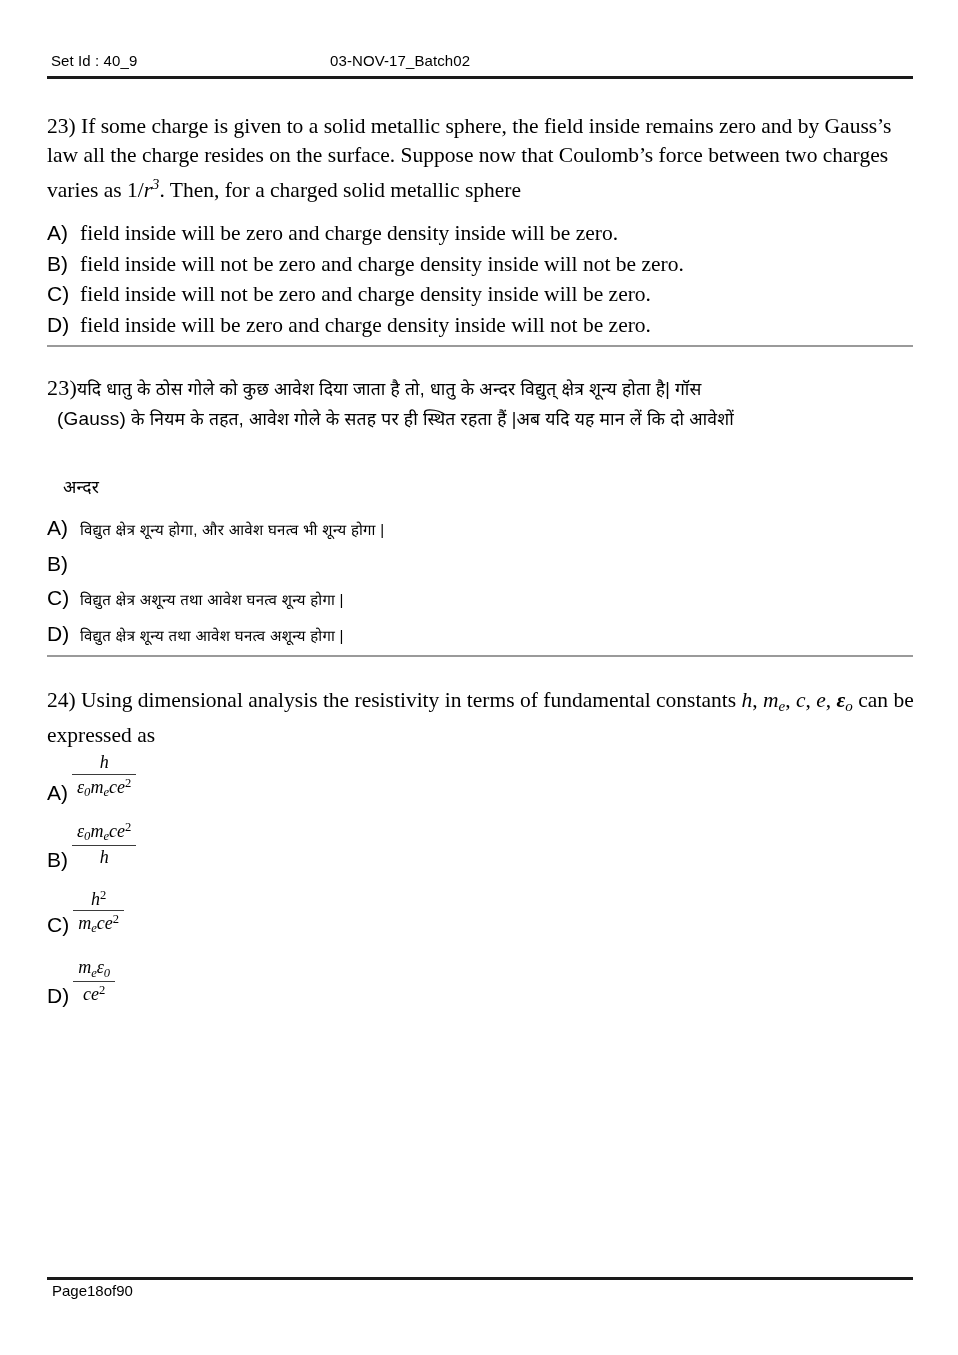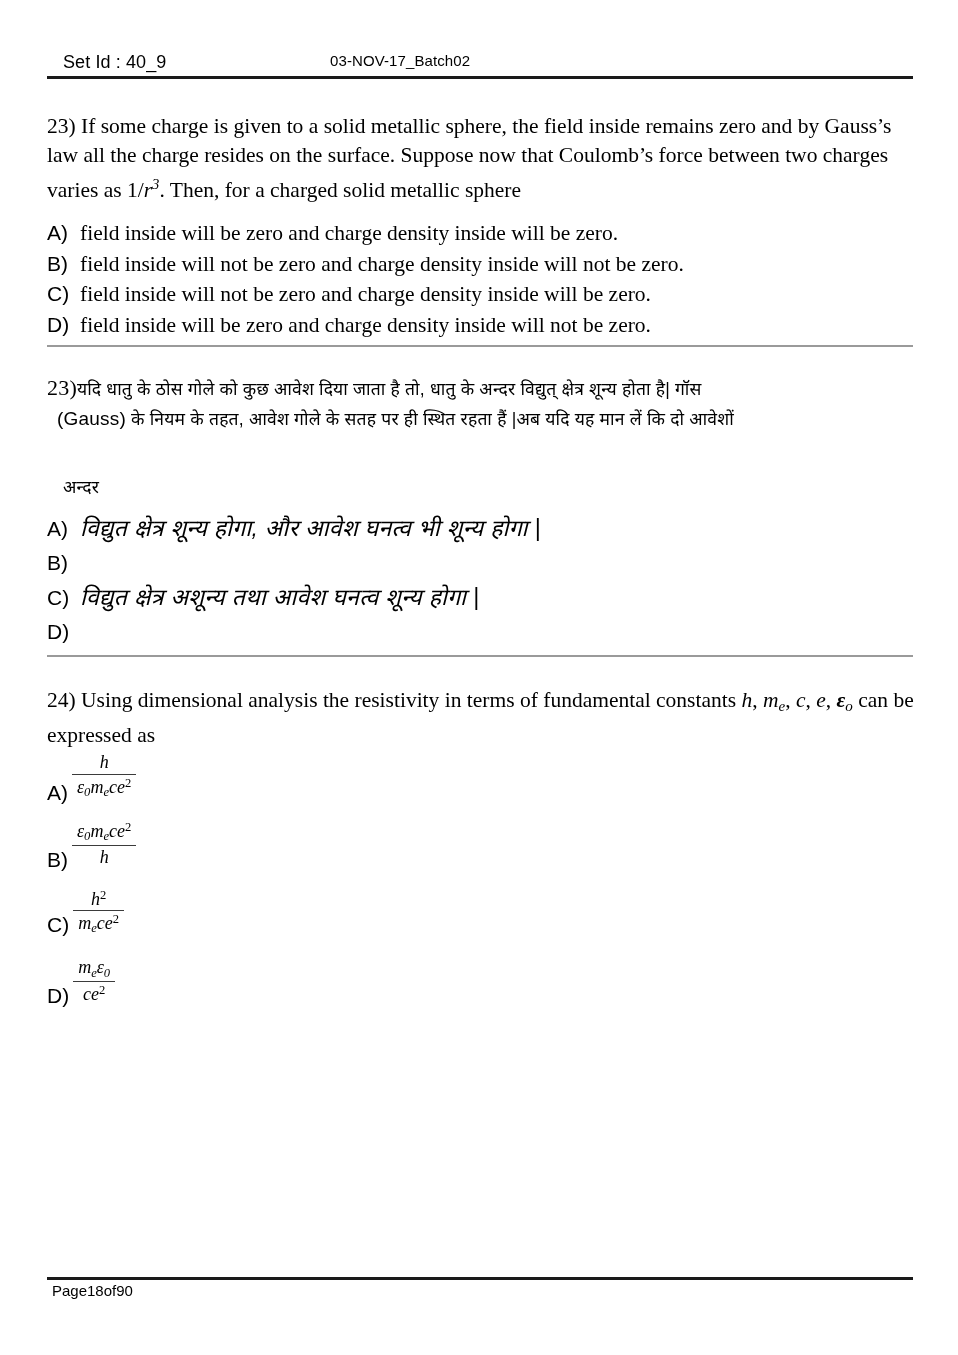--- a/index.html
+++ b/index.html
@@ -25,24 +25,24 @@
   
   .header {
     position: absolute;
     left: 47px;
     top: 52px;
     width: 866px;
     height: 26px;
   }
   .header-left {
     position: absolute;
-    left: 16px;
+    left: 4px;
     top: 0;
     font-family: "Liberation Sans", sans-serif;
-    font-size: 18px;
+    font-size: 15px;
     letter-spacing: 0.1px;
     white-space: nowrap;
   }
   .header-center {
     position: absolute;
     left: 283px;
     top: 0;
     font-family: "Liberation Sans", sans-serif;
     font-size: 15px;
     letter-spacing: 0.1px;
@@ -175,25 +175,24 @@
   }
   .hopt-label {
     font-family: "Liberation Sans", sans-serif;
     font-size: 21px;
     width: 33px;
     flex: 0 0 33px;
     line-height: 30px;
   }
   .hopt-text {
     font-family: "Liberation Sans", sans-serif;
-    font-size: 23px;
+    font-size: 15px;
     line-height: 30px;
     letter-spacing: 0.3px;
     white-space: nowrap;
-    font-style: italic;
   }
 
   
   #q24-en {
     left: 47px;
     top: 686px;
     width: 868px;
   }
 
   #q24-options {
@@ -307,20 +306,21 @@
     </div>
     <div class="hopt-row">
       <span class="hopt-label">B)</span>
     </div>
     <div class="hopt-row">
       <span class="hopt-label">C)</span>
       <span class="hopt-text">विद्युत  क्षेत्र  अशून्य  तथा  आवेश  घनत्व  शून्य  होगा  |</span>
     </div>
     <div class="hopt-row">
       <span class="hopt-label">D)</span>
+      <span class="hopt-text">विद्युत  क्षेत्र  शून्य  तथा  आवेश  घनत्व  अशून्य  होगा  |</span>
     </div>
   </div>
 
   <div class="divider" id="divider-2"></div>
 
   <div class="q-block" id="q24-en">
     <div class="q-para">
       <span class="q-num">24)</span>
       <span>Using dimensional analysis the resistivity in terms of fundamental constants </span><span class="math-i">h</span>, <span class="math-i">m</span><span class="vsub">e</span>, <span class="math-i">c</span>, <span class="math-i">e</span>, <span class="math-i" style="font-weight:bold;">ε</span><span class="vsub">o</span>
       <span>can be expressed as</span>

